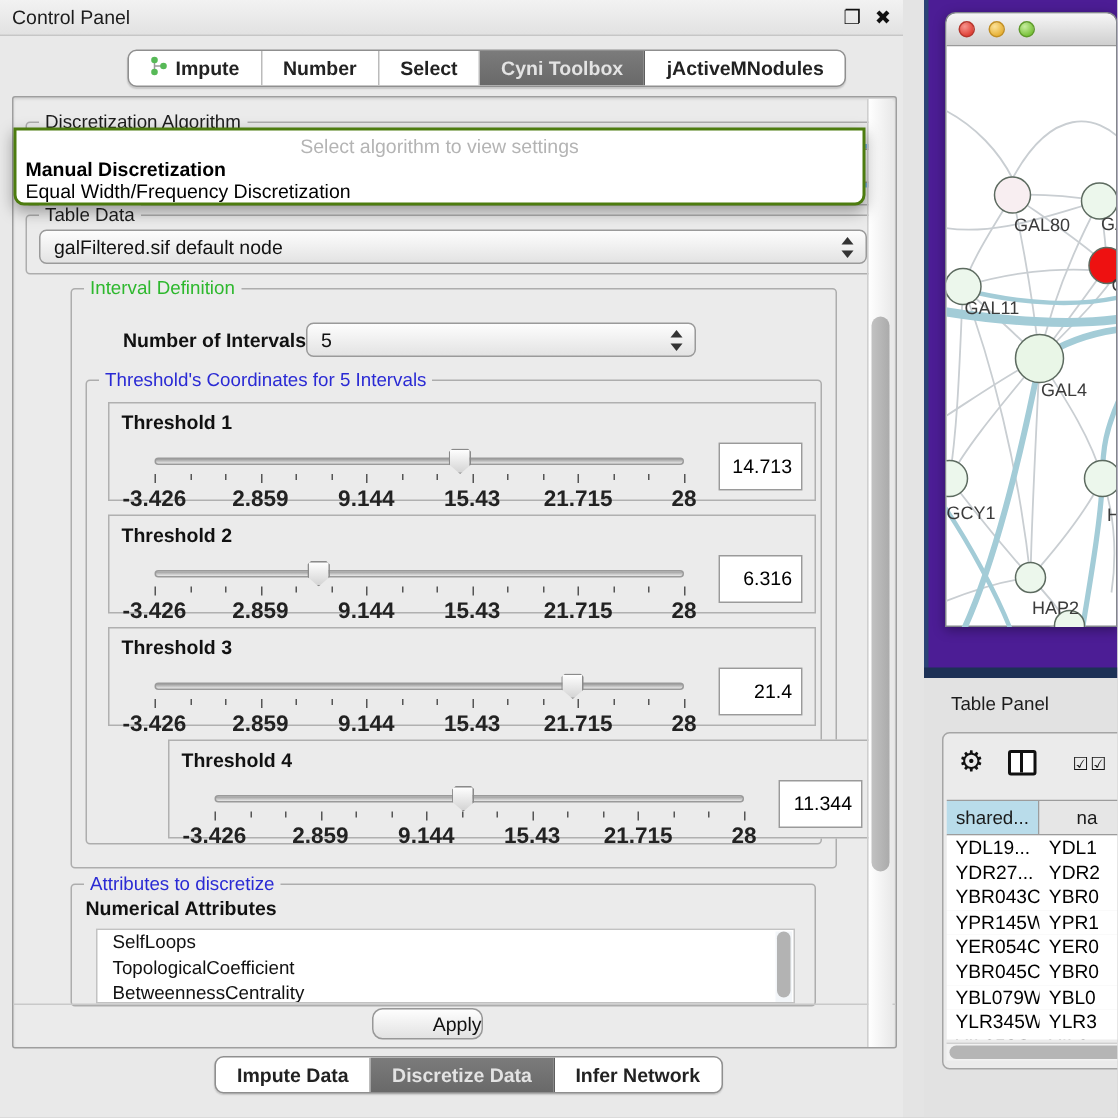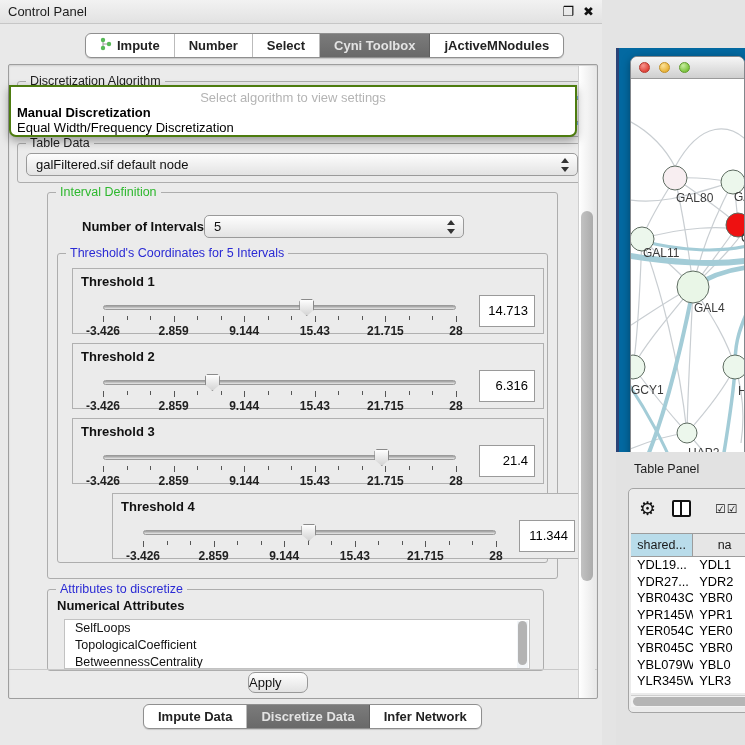--- a/index.html
+++ b/index.html
@@ -46,38 +46,38 @@
 
   
   .thr-box{position:absolute;left:14px;width:472px;height:66px;background:#ebebeb;border:1px solid #b0b0b0;}
   .thr-title{position:absolute;left:8px;top:5px;font-size:13px;font-weight:bold;color:#111;}
   .thr-trackwrap{position:absolute;left:30px;top:36px;width:353px;height:6px;}
   .thr-track{position:absolute;left:0;top:0;width:353px;height:5px;border-radius:3px;background:linear-gradient(#9b9b9b,#e9e9e9);border:1px solid #9a9a9a;}
   .thr-thumb{position:absolute;top:-6px;width:15px;height:17px;background:linear-gradient(#fefefe,#d4d4d4);border:1px solid #8a8a8a;clip-path:polygon(50% 100%,0 62%,0 14%,16% 0,84% 0,100% 14%,100% 62%);}
   .tick{position:absolute;top:11px;width:1px;background:#555;}
   .tick.minor{height:4px;}
   .tick.major{height:6px;}
-  .ticklabel{position:absolute;top:19px;transform:translateX(-50%);font-size:12px;font-weight:bold;color:#222;white-space:nowrap;}
+  .ticklabel{position:absolute;top:19px;transform:translateX(-50%);font-size:15px;font-weight:bold;color:#222;white-space:nowrap;}
   .thr-val{position:absolute;right:8px;top:26px;width:56px;height:32px;background:#fff;border:1px solid #9a9a9a;font-size:13px;color:#000;text-align:right;line-height:30px;padding-right:6px;}
 
   
   #attr-list{position:absolute;left:16px;top:29px;width:466px;height:50px;background:#fff;border:1px solid #c2c2c2;overflow:hidden;font-size:12.5px;color:#111;}
   .attr-item{padding-left:10px;line-height:17px;white-space:nowrap;}
   #attr-scroll{position:absolute;right:1px;top:1px;width:11px;height:48px;background:#f3f6f9;}
   #attr-thumb{position:absolute;left:1px;top:0px;width:9px;height:44px;background:#b3b3b3;border-radius:5px;}
 
   #apply-divider{position:absolute;left:0;top:604px;width:588px;border-top:1px solid #c9c9c9;}
-  #apply-btn{position:absolute;left:239px;top:607px;width:60px;height:21px;background:linear-gradient(#fefefe,#e2e2e2);border:1px solid #989898;border-radius:7px;font-size:13px;color:#111;text-align:left;line-height:19px;}
+  #apply-btn{position:absolute;left:239px;top:607px;width:74px;height:21px;background:linear-gradient(#fefefe,#e2e2e2);border:1px solid #989898;border-radius:7px;font-size:13px;color:#111;text-align:right;line-height:19px;}
 
   
   #v-scroll{position:absolute;right:2px;top:1px;width:17px;height:632px;background:linear-gradient(to right,#ffffff,#e9e9e9);border-left:1px solid #cfcfcf;}
   #v-thumb{position:absolute;left:2px;top:145px;width:12px;height:370px;background:linear-gradient(to right,#c2c2c2,#ababab);border-radius:6px;}
 
   
-  #desktop{position:absolute;left:616px;top:0;width:129px;height:452px;background:#0369a1;margin-top:48px;}
+  #desktop{position:absolute;left:616px;top:0;width:129px;height:452px;background:#4c1d95;}
   #desktop-left-edge{position:absolute;left:0;top:0;width:3px;height:452px;background:#2a4376;}
   #desktop-bottom{position:absolute;left:0;top:445px;width:129px;height:7px;background:#1d3156;}
   #netwin{position:absolute;left:14px;top:8px;width:115px;height:410px;background:#fff;border:1px solid #83878c;border-radius:7px 7px 0 0;box-shadow:0 2px 8px rgba(0,0,0,.35);}
   #netwin-titlebar{position:absolute;left:0;top:0;width:113px;height:22px;background:linear-gradient(#f6f6f6,#cfcfcf);border-bottom:1px solid #9a9a9a;border-radius:7px 7px 0 0;}
   .light{position:absolute;top:5px;width:11px;height:11px;border-radius:50%;}
   #light-red{left:8px;background:radial-gradient(circle at 35% 30%,#f7958e,#e0443a 70%);border:1px solid #b5362d;}
   #light-yellow{left:28px;background:radial-gradient(circle at 35% 30%,#fbe29a,#e8b33a 70%);border:1px solid #c18f25;}
   #light-green{left:48px;background:radial-gradient(circle at 35% 30%,#c8eda0,#7cc43e 70%);border:1px solid #5f9a2b;}
   #netsvg{position:absolute;left:0;top:22px;}
 

